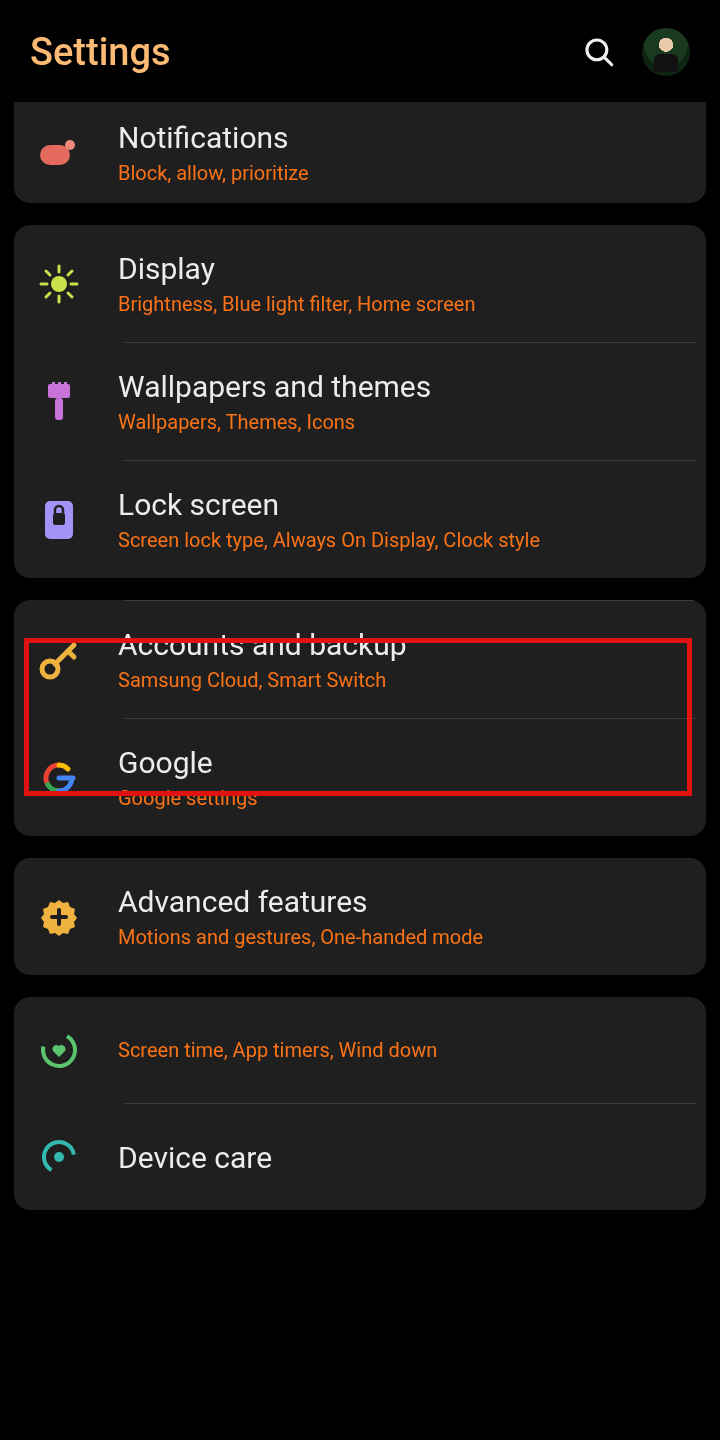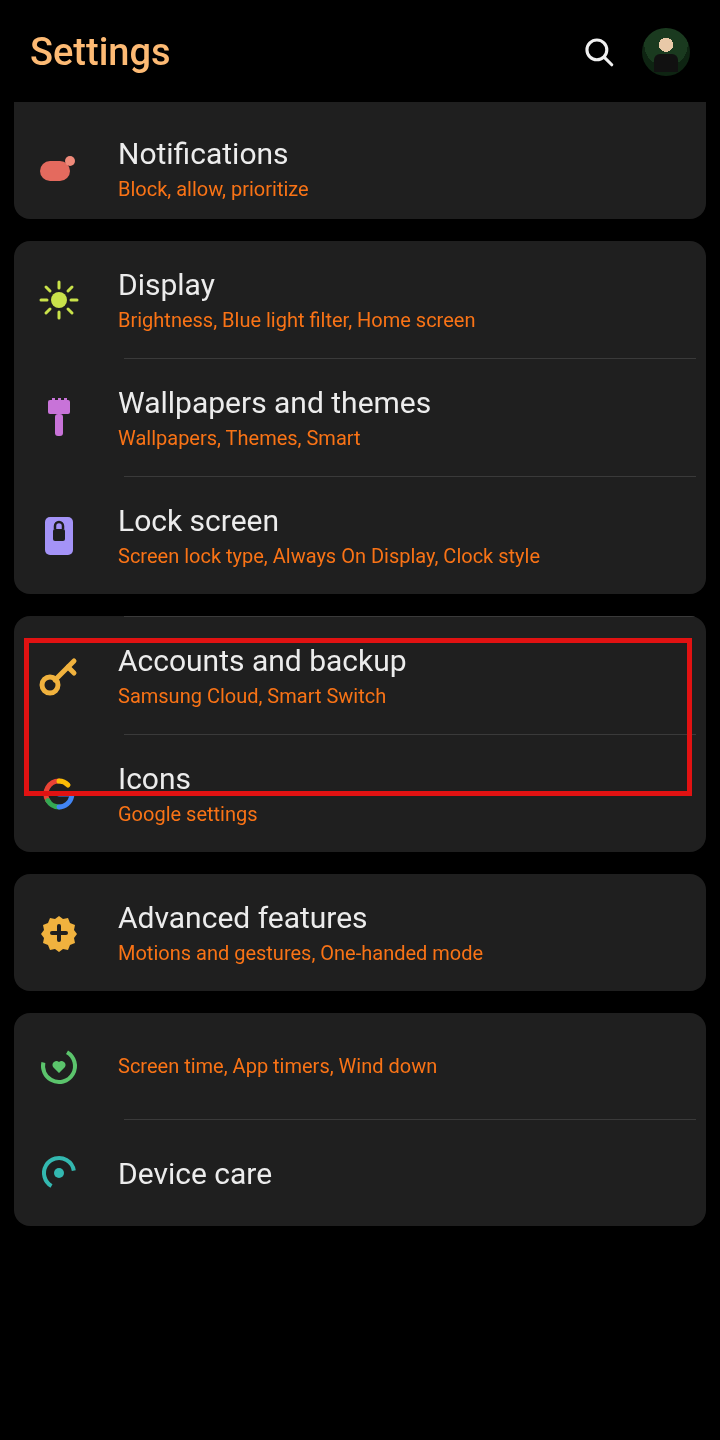--- a/index.html
+++ b/index.html
@@ -65,21 +65,21 @@
     overflow: hidden;
   }
   .group.first { border-top-left-radius: 0; border-top-right-radius: 0; }
   .row {
     display: flex;
     align-items: center;
     padding: 26px 22px 26px 18px;
     gap: 32px;
     position: relative;
   }
-  .row.short { padding-top: 34px; padding-bottom: 18px; }
+  .row.short { padding-top: 18px; padding-bottom: 18px; }
   .divider {
     height: 1px;
     background: #3a3a3a;
     margin-left: 110px;
     margin-right: 10px;
   }
   .icon-slot {
     width: 54px;
     height: 54px;
     display: flex;
@@ -176,21 +176,21 @@
         <svg width="34" height="44" viewBox="0 0 34 44">
           <rect x="6" y="4" width="22" height="14" rx="2" fill="#c873d8"></rect>
           <rect x="10" y="2" width="3" height="8" fill="#c873d8"></rect>
           <rect x="16" y="2" width="3" height="8" fill="#c873d8"></rect>
           <rect x="22" y="2" width="3" height="8" fill="#c873d8"></rect>
           <rect x="13" y="18" width="8" height="22" rx="3" fill="#c873d8"></rect>
         </svg>
       </div>
       <div class="text-col">
         <div class="row-title">Wallpapers and themes</div>
-        <div class="row-sub">Wallpapers, Themes, Smart</div>
+        <div class="row-sub">Wallpapers, Themes, Icons</div>
       </div>
     </div>
     <div class="divider"></div>
     <div class="row">
       <div class="icon-slot">
         <svg width="32" height="42" viewBox="0 0 32 42">
           <rect x="2" y="2" width="28" height="38" rx="5" fill="#a493f7"></rect>
           <rect x="10" y="14" width="12" height="12" rx="2" fill="#1f1f1f"></rect>
           <path d="M12 14 v-3 a4 4 0 0 1 8 0 v3" stroke="#1f1f1f" stroke-width="2.5" fill="none"></path>
         </svg>
@@ -222,21 +222,21 @@
       <div class="icon-slot">
         <svg width="38" height="38" viewBox="0 0 38 38">
           <path d="M19 6 A13 13 0 0 0 7.8 25.6" stroke="#ea4335" stroke-width="5" fill="none" stroke-linecap="round"></path>
           <path d="M7.8 25.6 A13 13 0 0 0 19 32" stroke="#34a853" stroke-width="5" fill="none" stroke-linecap="round"></path>
           <path d="M19 32 A13 13 0 0 0 31.5 22" stroke="#4285f4" stroke-width="5" fill="none" stroke-linecap="round"></path>
           <path d="M28 10 A13 13 0 0 0 19 6" stroke="#fbbc05" stroke-width="5" fill="none" stroke-linecap="round"></path>
           <line x1="19" y1="19" x2="33" y2="19" stroke="#4285f4" stroke-width="5" stroke-linecap="round"></line>
         </svg>
       </div>
       <div class="text-col">
-        <div class="row-title">Icons</div>
+        <div class="row-title">Google</div>
         <div class="row-sub">Google settings</div>
       </div>
     </div>
   </div>
 
   <div class="group">
     <div class="row">
       <div class="icon-slot">
         <svg width="42" height="42" viewBox="0 0 42 42">
           <path d="M21 4 l4 3 5-1 2 5 5 2 -1 5 3 4 -3 4 1 5 -5 2 -2 5 -5 -1 -4 3 -4 -3 -5 1 -2 -5 -5 -2 1 -5 -3 -4 3 -4 -1 -5 5 -2 2 -5 5 1 Z" fill="#f0b23e"></path>

